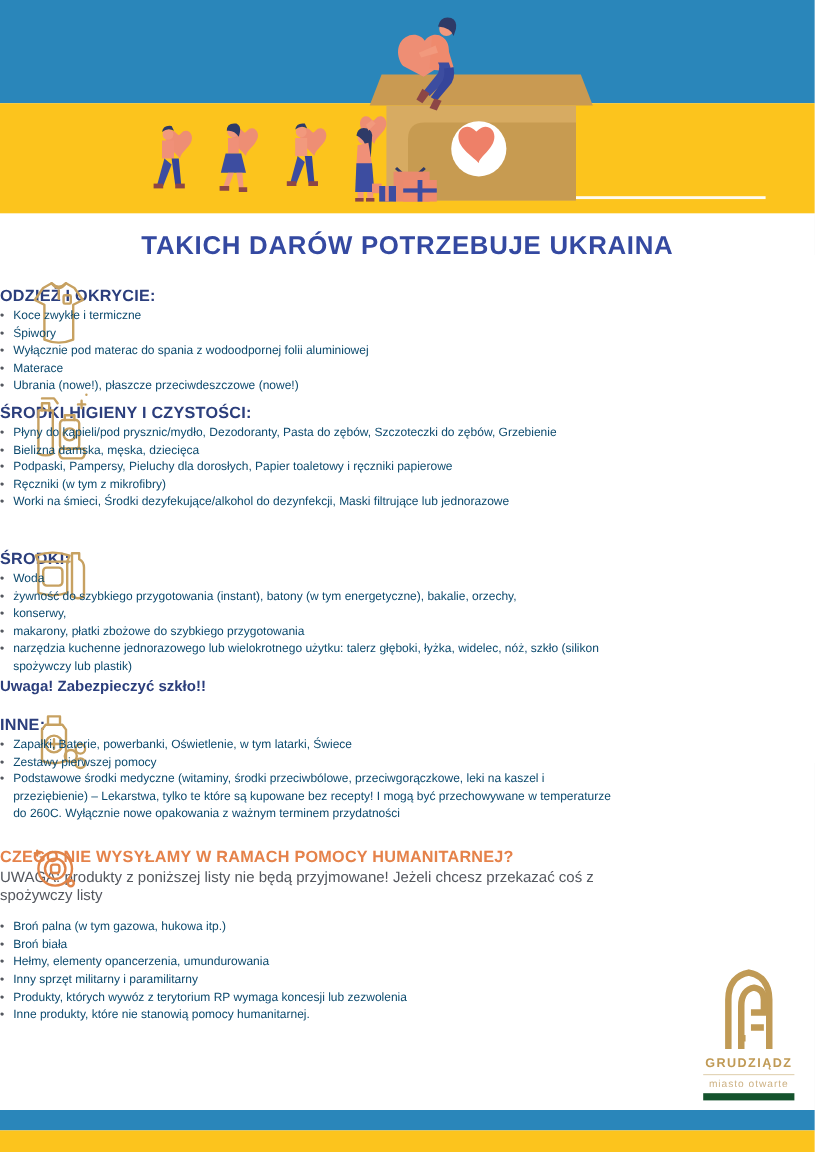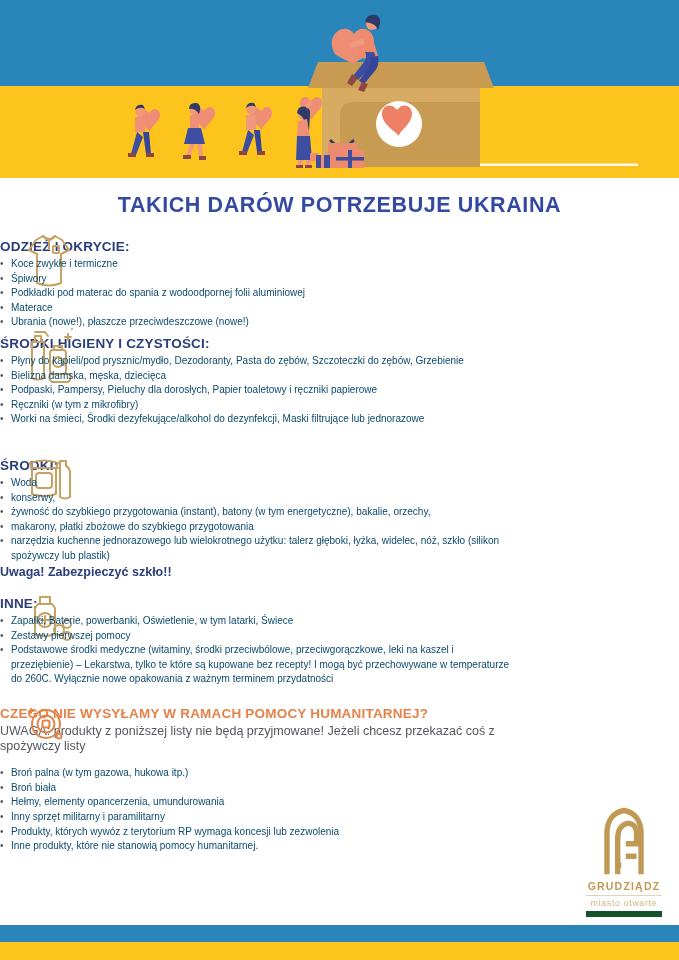--- a/index.html
+++ b/index.html
@@ -130,21 +130,21 @@
         <path d="M10,7 L17,3 Q23,9 29,3 L36,7 L43,17 L35,21 L35,50 Q23,55 11,50 L11,21 L3,17 Z"></path>
         <path d="M17,3 q6,8 12,0"></path>
         <rect x="27" y="13" width="6" height="7" rx="1"></rect>
         <line x1="23" y1="9" x2="23" y2="16"></line>
       </svg>
     </span>
     <h2>ODZIEŻ I OKRYCIE:</h2>
     <ul>
       <li>Koce zwykłe i termiczne</li>
       <li>Śpiwory</li>
-      <li>Podkładki pod materac do spania z wodoodpornej folii aluminiowej</li>
+      <li>Wyłącznie pod materac do spania z wodoodpornej folii aluminiowej</li>
       <li>Materace</li>
       <li>Ubrania (nowe!), płaszcze przeciwdeszczowe (nowe!)</li>
     </ul>
   </section>
 
   <section class="sec" style="top:336px">
     <span class="icon" style="top:-12px">
       <svg width="48" height="62" viewBox="0 0 48 62" fill="none" stroke="#c7a161" stroke-width="2" stroke-linejoin="round" stroke-linecap="round">
         <path d="M6,18 h12 v36 q-6,3 -12,0 z"></path>
         <path d="M9,18 v-6 h6 v6"></path>
@@ -172,22 +172,22 @@
       <svg width="48" height="52" viewBox="0 0 48 52" fill="none" stroke="#c7a161" stroke-width="2" stroke-linejoin="round" stroke-linecap="round">
         <path d="M4,13 q14,-5 28,0 l-2,5 v26 q-12,4 -24,0 v-26 z"></path>
         <path d="M4,13 l2,5 h26"></path>
         <rect x="10" y="23" width="16" height="15" rx="3"></rect>
         <path d="M36,16 v-5 h6 v5 q4,2 4,7 v24 q-5,3 -10,0 v-24 q0,-5 0,-7 z" transform="translate(-2,0)"></path>
       </svg>
     </span>
     <h2>ŚRODKI:</h2>
     <ul>
       <li>Woda</li>
+      <li>żywność do szybkiego przygotowania (instant), batony (w tym energetyczne), bakalie, orzechy,</li>
       <li>konserwy,</li>
-      <li>żywność do szybkiego przygotowania (instant), batony (w tym energetyczne), bakalie, orzechy,</li>
       <li>makarony, płatki zbożowe do szybkiego przygotowania</li>
       <li>narzędzia kuchenne jednorazowego lub wielokrotnego użytku: talerz głęboki, łyżka, widelec, nóż, szkło (silikon spożywczy lub plastik)</li>
     </ul>
     <p class="note">Uwaga! Zabezpieczyć szkło!!</p>
   </section>
 
   <section class="sec" style="top:596px">
     <span class="icon" style="top:-4px">
       <svg width="46" height="50" viewBox="0 0 46 50" fill="none" stroke="#c7a161" stroke-width="2" stroke-linejoin="round" stroke-linecap="round">
         <path d="M12,12 h14 l3,4 v26 q-10,4 -20,0 v-26 z"></path>

